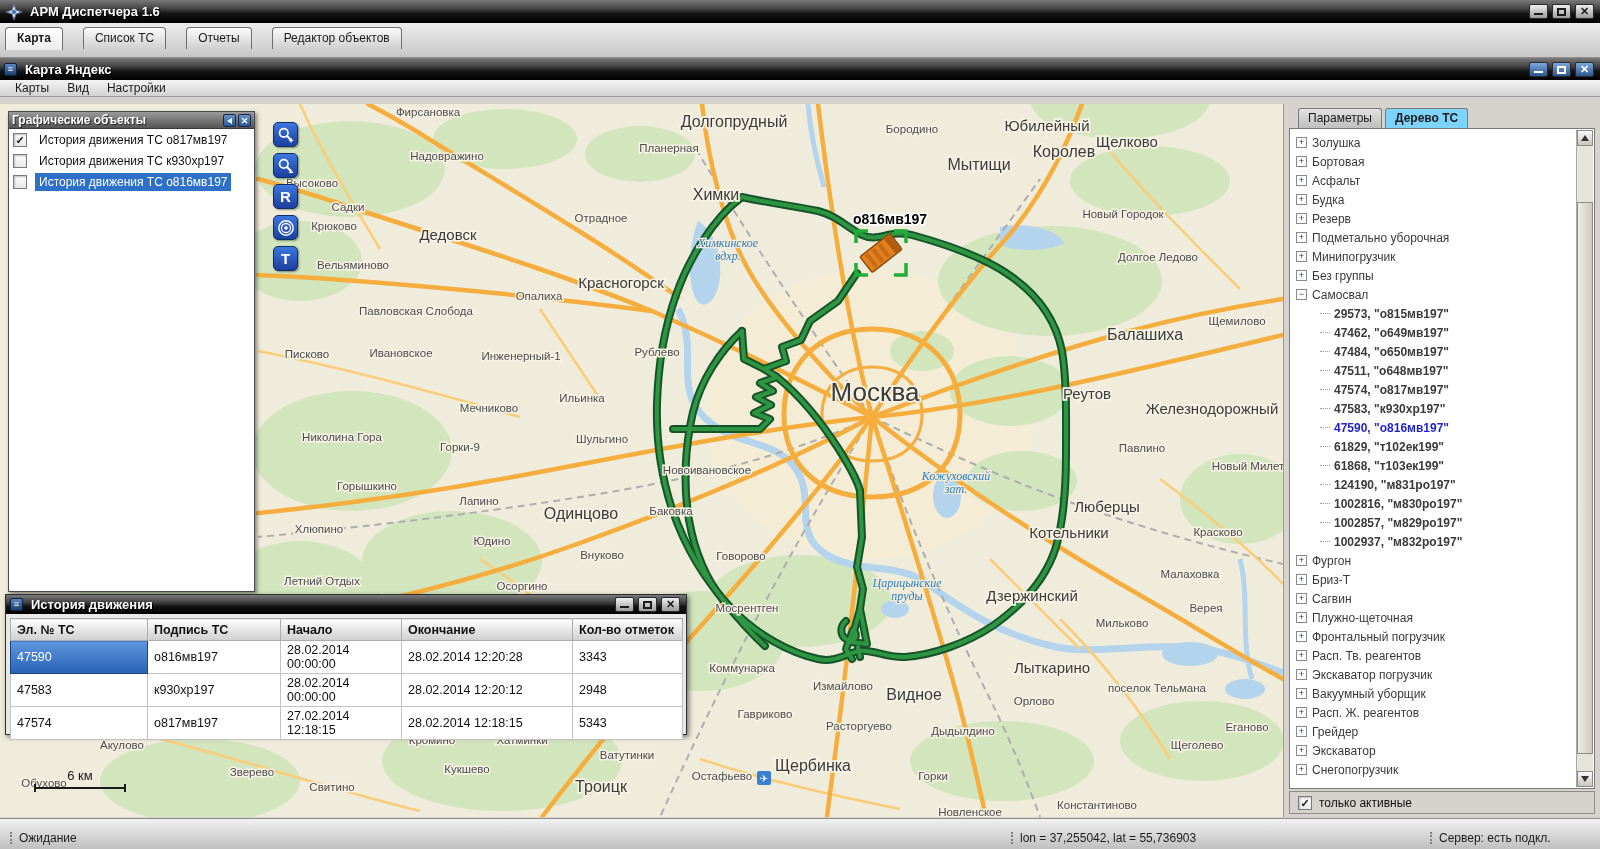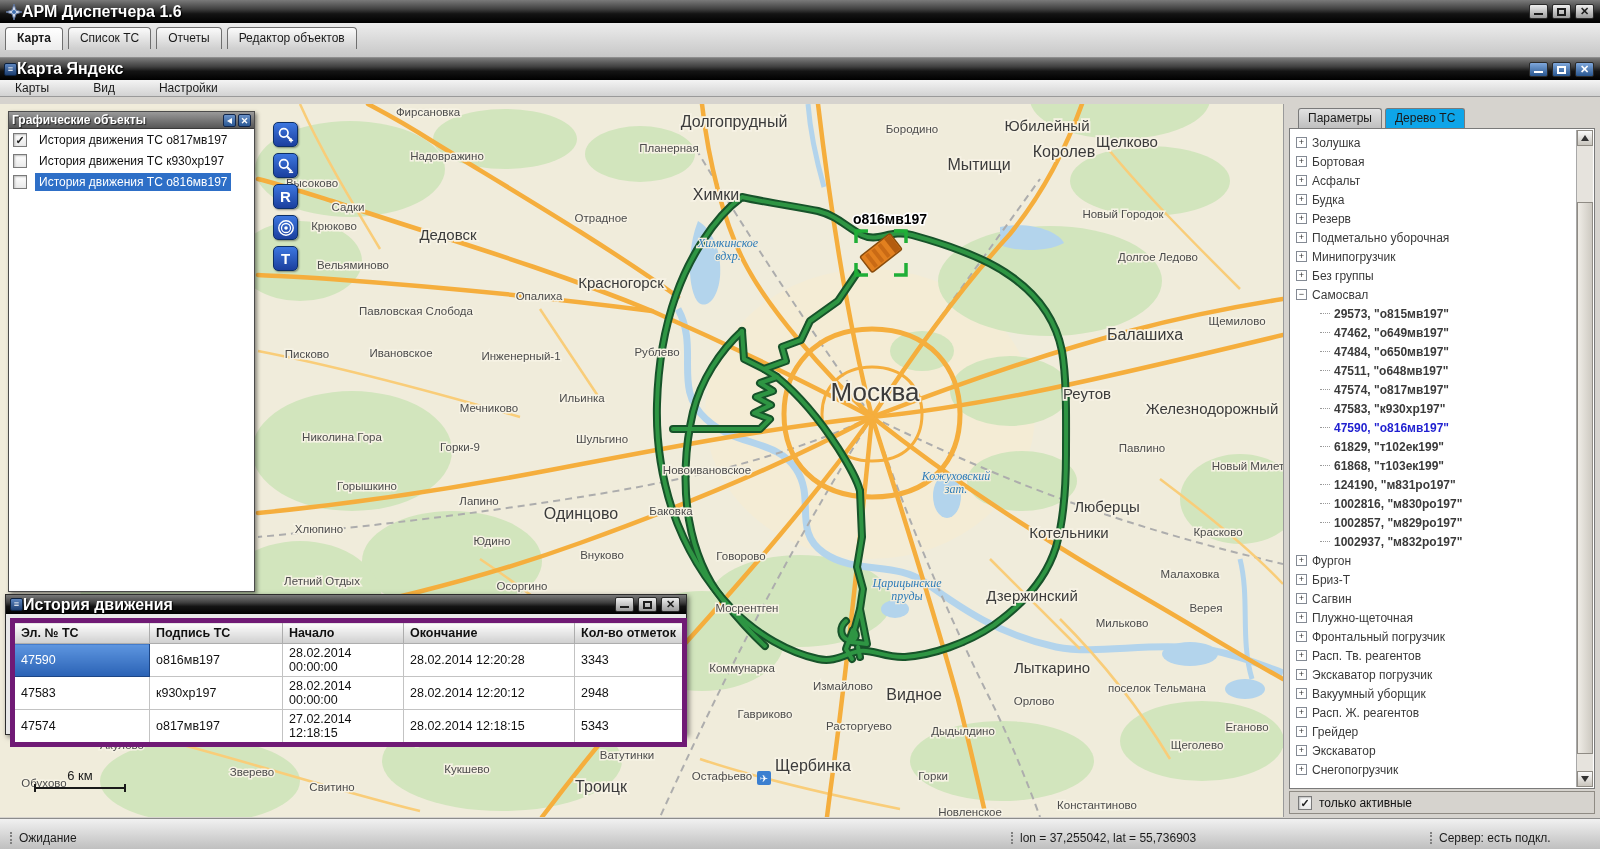--- a/index.html
+++ b/index.html
@@ -3,50 +3,50 @@
 <meta charset="utf-8">
 <style>
   * { box-sizing: border-box; margin: 0; padding: 0; }
   html,body { width:1600px; height:849px; overflow:hidden; }
   body { font-family:"Liberation Sans", sans-serif; font-size:12px; background:#bfbfbf; }
   #root { position:relative; width:1600px; height:849px; background:#d6d6d6; }
 
   
   .dark-titlebar { background:linear-gradient(180deg,#7a7a7a 0%,#3f3f3f 40%,#141414 60%,#000 100%);
     color:#fff; font-weight:bold; display:flex; align-items:center; }
-  .titlebar-text { font-size:16px; text-shadow:1px 1px 1px #000; flex:1; }
+  .titlebar-text { margin-left:8px; font-size:13px; text-shadow:1px 1px 1px #000; flex:1; }
   .win-controls { display:flex; gap:4px; margin-right:6px; }
   .win-btn { width:19px; height:15px; border:1px solid #2a2a2a; border-radius:2px;
     background:linear-gradient(#efefef,#9c9c9c); position:relative; }
   .win-btn.blue { background:linear-gradient(#7fa8dc,#29568f); }
   .win-btn .g-min { position:absolute; left:4px; bottom:3px; width:9px; height:2px; background:#1c1c1c; }
   .win-btn.blue .g-min { background:#fff; }
   .win-btn .g-max { position:absolute; left:4px; top:3px; width:9px; height:8px; border:2px solid #1c1c1c; }
   .win-btn.blue .g-max { border-color:#fff; }
   .win-btn .g-close { position:absolute; left:0; top:0; width:100%; height:100%; color:#1c1c1c;
     font-size:11px; font-weight:bold; text-align:center; line-height:13px; }
   .win-btn.blue .g-close { color:#fff; }
   .app-icon { width:16px; height:16px; margin-left:6px; }
   .small-win-icon { width:13px; height:13px; margin-left:4px; background:linear-gradient(#5d86c0,#1d3f72);
     border:1px solid #0d2240; border-radius:2px; color:#fff; font-size:9px; line-height:11px; text-align:center; font-weight:bold;}
 
   #main-titlebar { position:absolute; left:0; top:0; width:1600px; height:23px; }
 
   
   #main-tabstrip { position:absolute; left:0; top:23px; width:1600px; height:35px;
      background:linear-gradient(#ececec,#c7c7c7); border-bottom:1px solid #8e8e8e; padding:3px 0 0 5px; }
-  .mtab { display:inline-block; margin-right:5px; padding:3px 11px 4px 11px; border:1px solid #6f6f6f; border-bottom:none;
+  .mtab { display:inline-block; margin-right:20px; padding:3px 11px 4px 11px; border:1px solid #6f6f6f; border-bottom:none;
      border-radius:4px 4px 0 0; background:linear-gradient(#fbfbfb,#cfcfcf); color:#1a1a1a; position:relative; top:1px; }
   .mtab.active { background:linear-gradient(#ffffff,#ececec); font-weight:bold; padding-bottom:5px; z-index:2; }
 
   
   #map-window { position:absolute; left:0; top:58px; width:1600px; height:760px; background:#d6d3ce; }
   #mw-titlebar { position:absolute; left:0; top:0; width:1600px; height:22px; }
   #mw-menubar { position:absolute; left:0; top:22px; width:1600px; height:17px;
-     background:linear-gradient(#f4f4f4,#d2d2d2); border-bottom:1px solid #9a9a9a; display:flex; align-items:center; padding-left:6px;gap:26px; }
+     background:linear-gradient(#f4f4f4,#d2d2d2); border-bottom:1px solid #9a9a9a; display:flex; align-items:center; padding-left:6px; }
   .menu-item { padding:3px 9px; color:#1a1a1a; }
   #mw-client { position:absolute; left:0; top:46px; width:1476px; height:713px; background:#f0ecdb; }
   #map-svg { position:absolute; left:0; top:0; }
 
   
   #gfx-panel { position:absolute; left:8px; top:7px; width:247px; height:481px; background:#fff;
      border:1px solid #4c4c4c; box-shadow:2px 2px 4px rgba(0,0,0,.45); }
   #gfx-header { height:17px; background:linear-gradient(#9a9a9a,#565656); color:#fff; font-weight:bold;
      display:flex; align-items:center; padding:0 3px; border-bottom:1px solid #3a3a3a;}
   #gfx-header .ttl { flex:1; font-size:12px; text-shadow:1px 1px 1px #222;}
@@ -65,35 +65,35 @@
   
   #map-tools { position:absolute; left:273px; top:18px; width:26px; }
   .tool-btn { width:25px; height:25px; margin-bottom:6px; border-radius:5px; border:1px solid #0d2f66;
      background:linear-gradient(#3d77e0,#1b3f9e); box-shadow:1px 1px 2px rgba(0,0,0,.4); color:#fff;
      display:flex; align-items:center; justify-content:center; font-weight:bold; font-size:15px; }
 
   
   #history-window { position:absolute; left:5px; top:490px; width:682px; height:141px; background:#e8e8e8;
      border:1px solid #2d2d2d; box-shadow:2px 2px 5px rgba(0,0,0,.5); }
   #hist-titlebar { height:19px; }
-  #hist-table { position:absolute; left:4px; top:23px; width:673px; background:#fef9c3; border:5px solid #701a75; border-collapse:collapse; table-layout:fixed;}
+  #hist-table { position:absolute; left:4px; top:23px; width:673px; background:#fef9c3; border:1px solid #701a75; border-collapse:collapse; table-layout:fixed;}
   #hist-table th { background:linear-gradient(#fdfdfd,#cfcfcf); border:1px solid #adadad; text-align:left;
      font-size:12.5px; padding:3px 6px; height:22px; color:#111;}
   #hist-table td { border:1px solid #c3c3c3; padding:2px 6px; height:21px; font-size:12.5px; color:#111; background:#fff;}
   #hist-table td.selcell { background:linear-gradient(#5e96e0,#2a62b5); color:#fff; border:1px solid #1c4585; }
   #hist-status { position:absolute; left:0; bottom:0; width:100%; height:20px; border-top:1px solid #aaa;
      display:flex; align-items:center; background:linear-gradient(#ececec,#d8d8d8); }
   .grip { width:3px; height:12px; border-left:2px dotted #808080; margin:0 6px 0 6px; }
 
   
   #tree-panel { position:absolute; left:1283px; top:0; width:317px; height:713px; background:#d6d3ce; border-left:1px solid #9a9a9a;}
   #tree-tabs { position:absolute; left:14px; top:4px; height:20px; display:flex; }
   .ttab { padding:2px 9px 3px 9px; border:1px solid #7a7a7a; border-bottom:none; border-radius:3px 3px 0 0;
      background:linear-gradient(#e2e2e2,#bfbfbf); margin-right:3px; color:#1a1a1a; position:relative; z-index:1;}
-  .ttab.active { background:#0ea5e9; font-weight:normal; z-index:3; top:0px; }
+  .ttab.active { background:#7dd3fc; font-weight:bold; z-index:3; top:0px; }
   #tree-body { position:absolute; left:5px; top:24px; width:306px; height:661px; background:#fff; border:1px solid #7a7a7a; overflow:hidden; }
   .tree-row { height:19px; display:flex; align-items:center; white-space:nowrap; color:#3a3a3a; }
   .tree-plus { width:11px; height:11px; border:1px solid #848a94; background:#fff; font-size:9px; line-height:9px;
      text-align:center; color:#333; margin-right:5px; flex:none;}
   .tree-dash { width:10px; border-top:1px dotted #9a9a9a; margin-right:4px; flex:none;}
   .tree-row.child { font-weight:bold; }
   .tree-row.selected { color:#1f1fd0; }
   #tree-scroll { position:absolute; right:1px; top:1px; width:17px; height:657px; background:#e6e3dd; border-left:1px solid #a8a8a8;}
   .sb-btn { position:absolute; left:0; width:16px; height:16px; background:linear-gradient(#fafafa,#c9c5bd);
      border:1px solid #8f8b84; display:flex; align-items:center; justify-content:center;}

